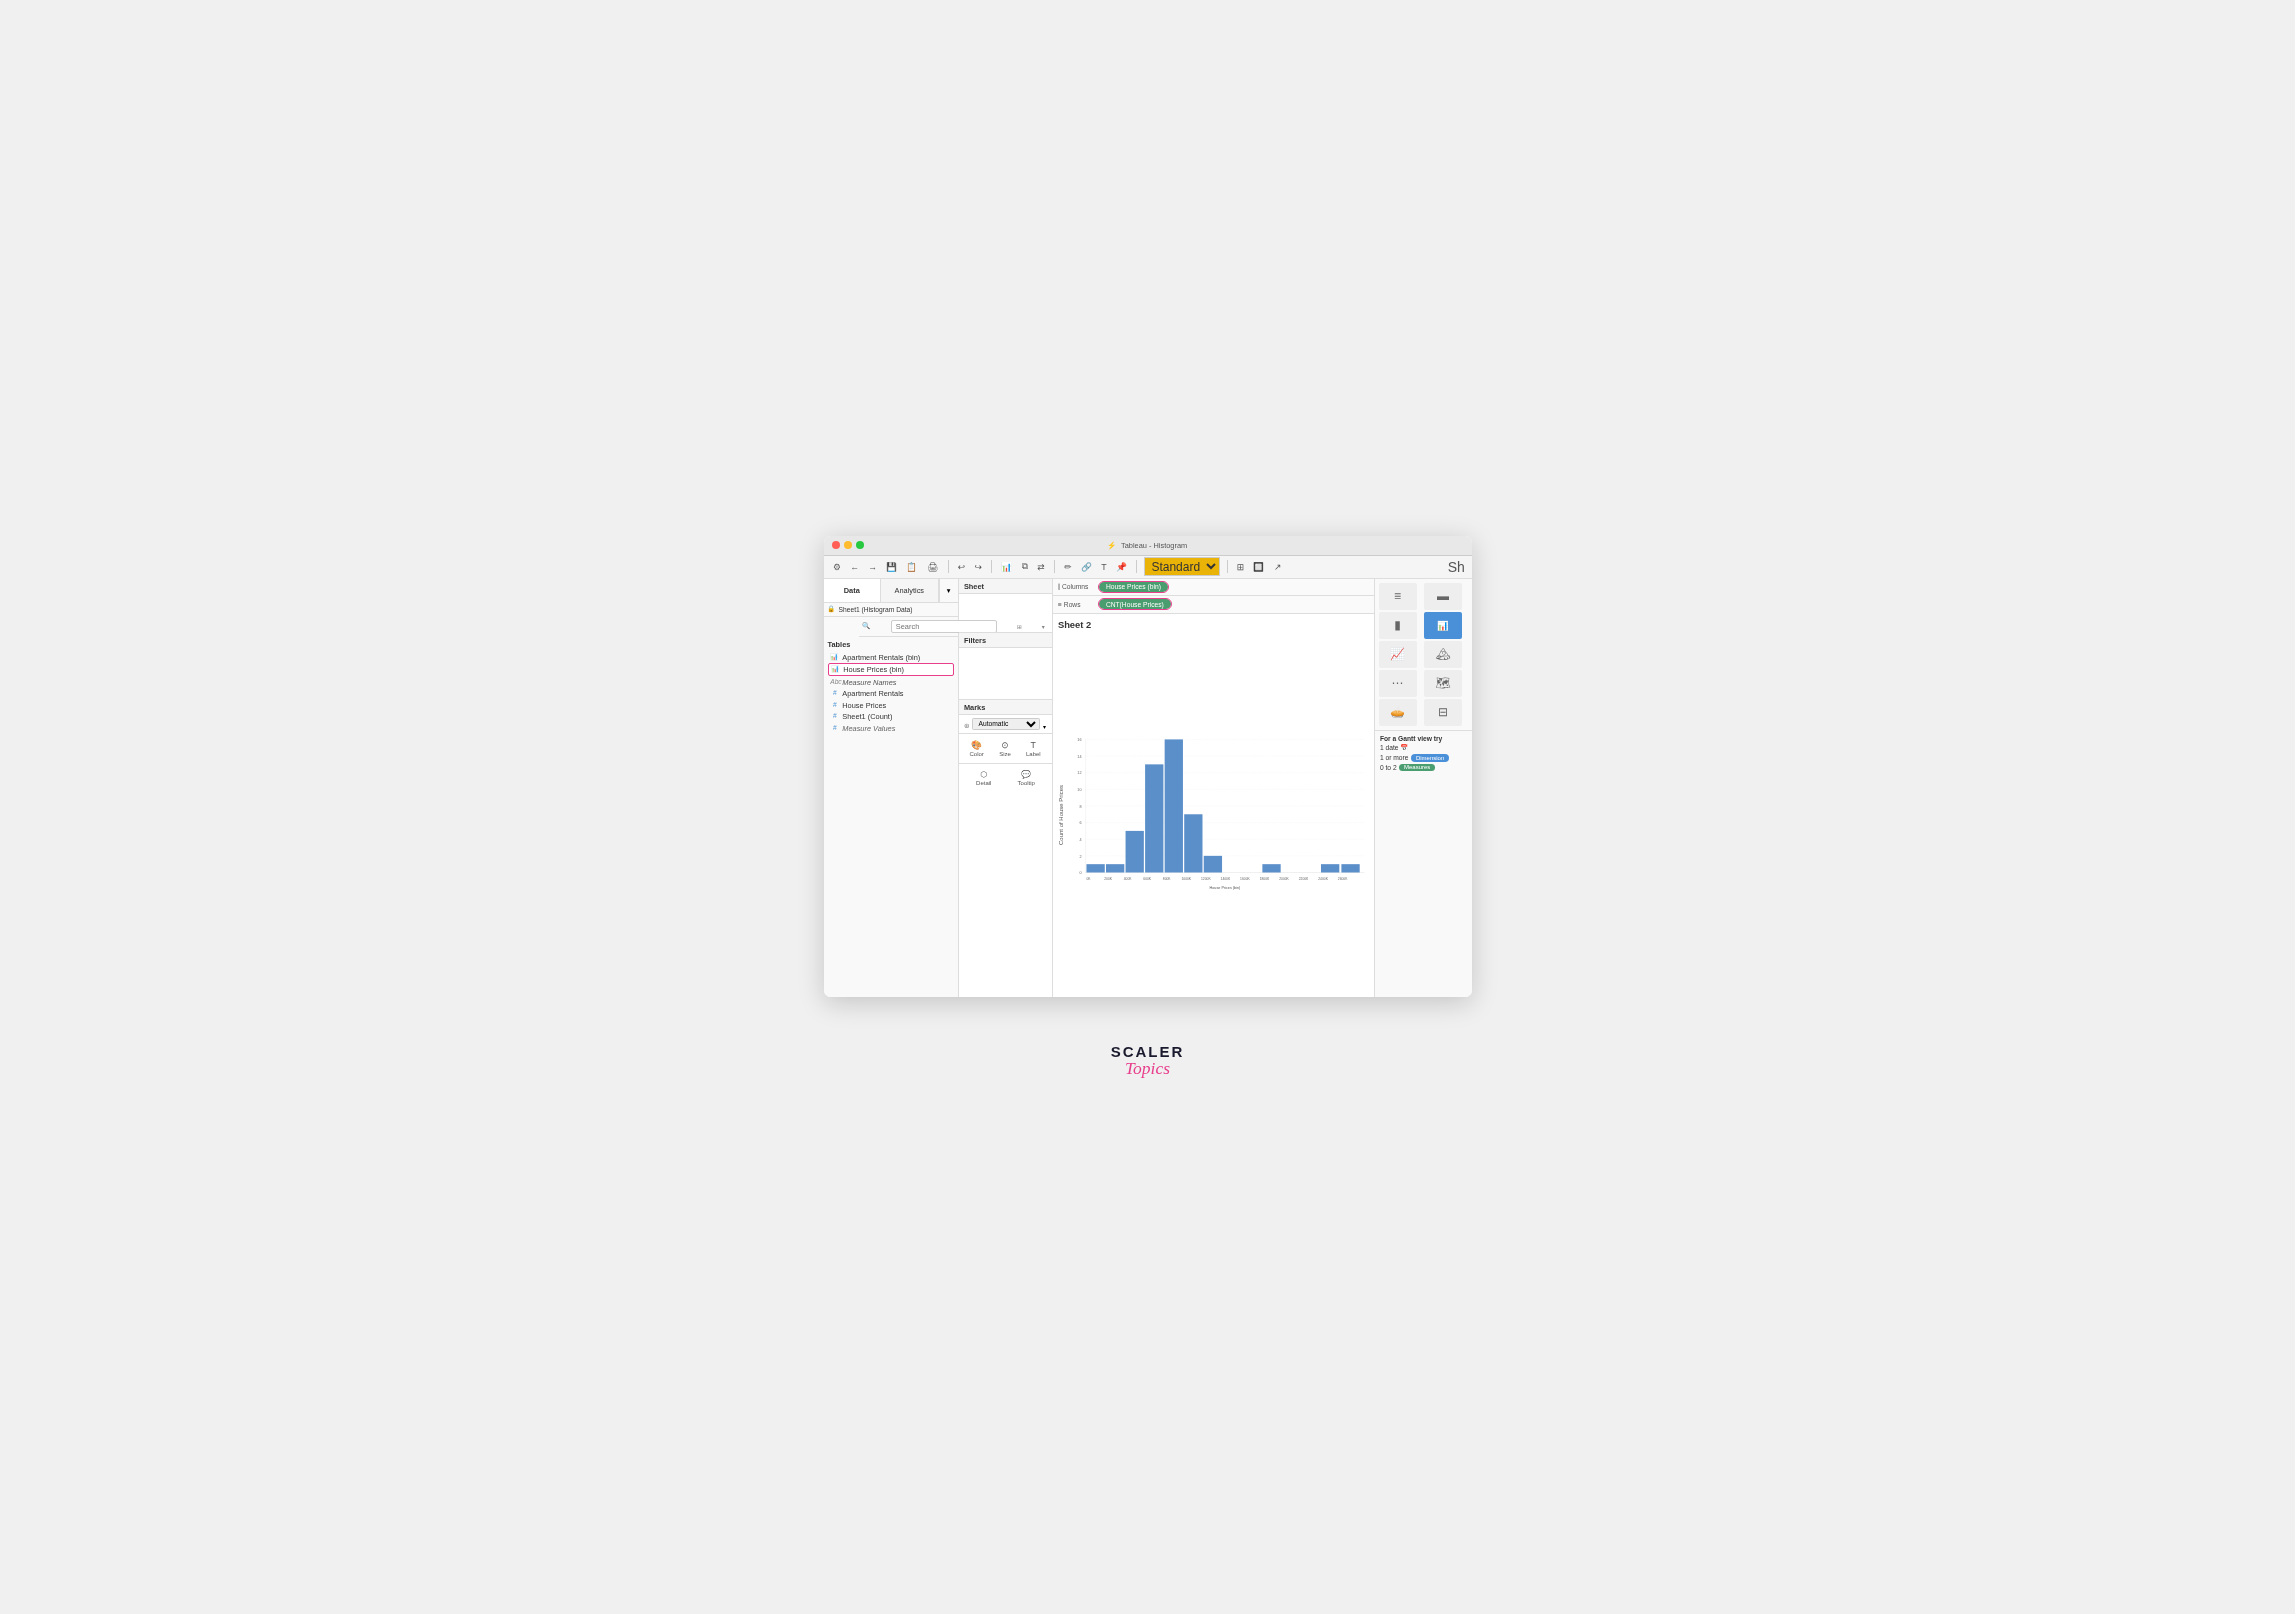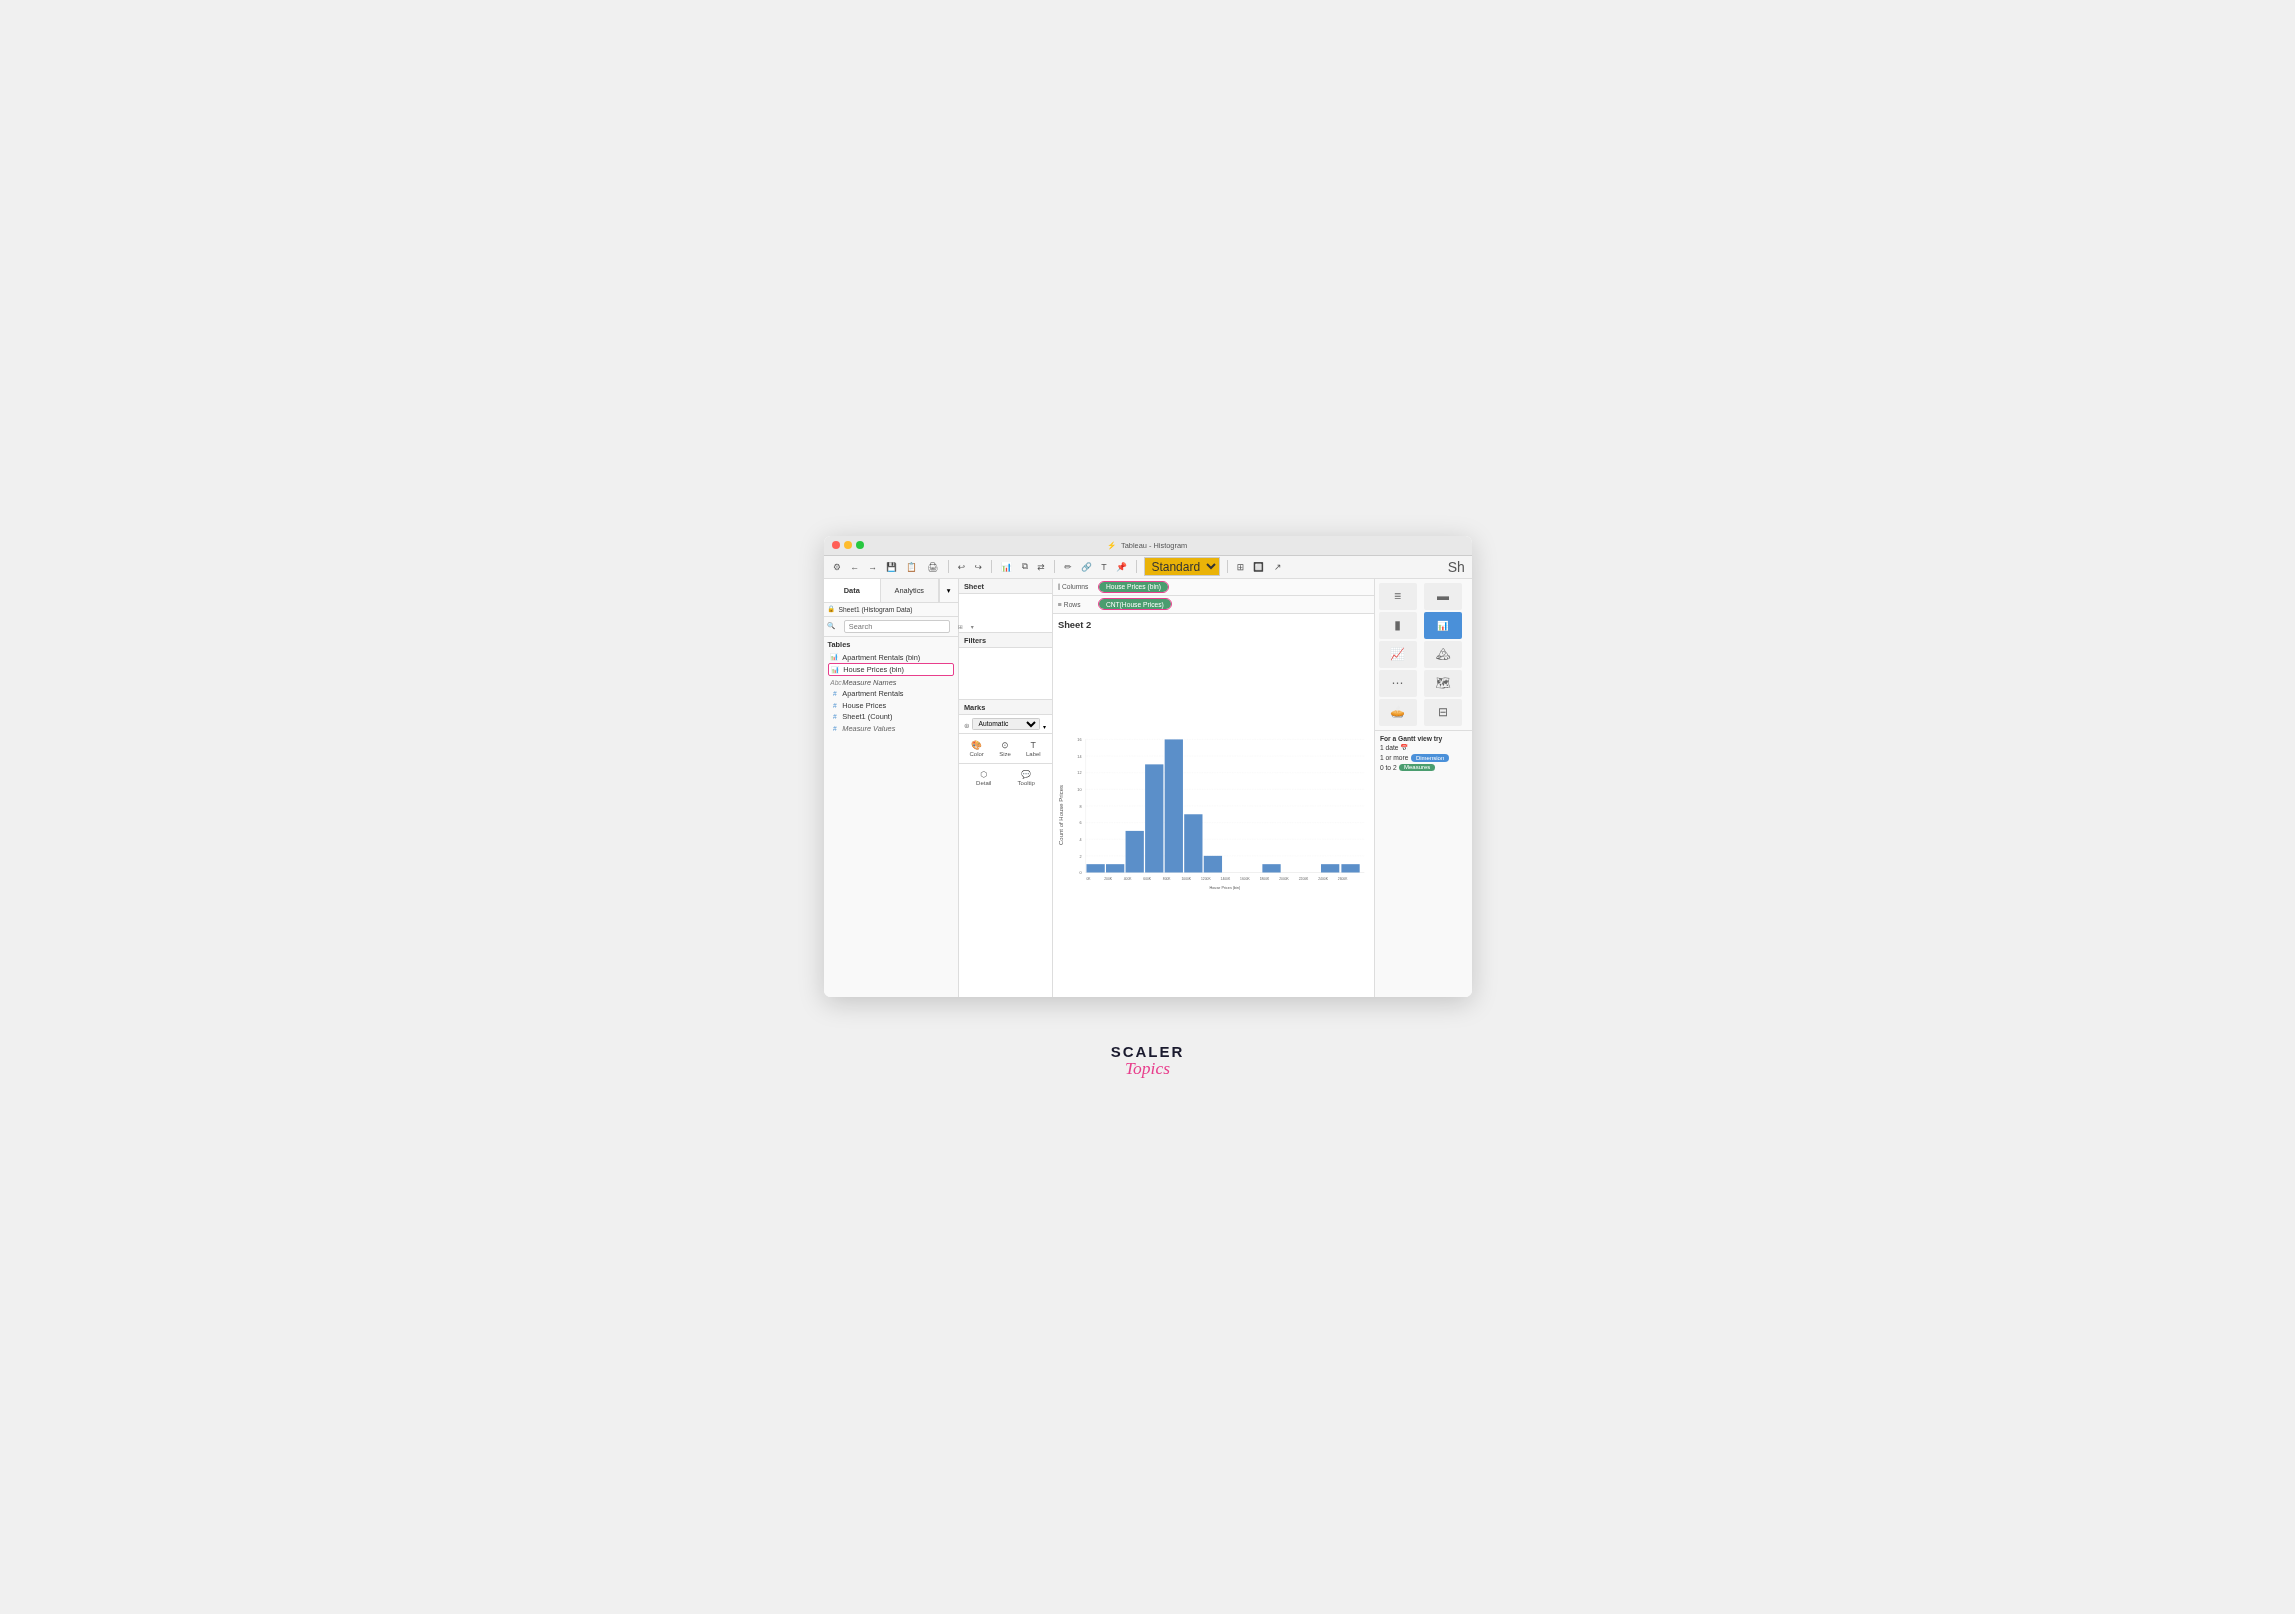--- a/index.html
+++ b/index.html
@@ -126,21 +126,22 @@
     .panel-tab.active {
       background: #fff;
       font-weight: bold;
     }
 
     .search-bar {
       display: flex;
       align-items: center;
       padding: 2.7px 4px;
       border-bottom: 0.7px solid #ddd;
-      gap: 8px;
+      gap: 20px;
+      margin-left: 35px;
     }
     .search-input {
       flex: 1;
       border: 0.7px solid #ccc;
       border-radius: 2px;
       padding: 1.3px 4px;
       font-size: 7.4px;
       outline: none;
     }
     .search-icon { font-size: 6.7px; color: #888; }
@@ -151,21 +152,21 @@
       flex: 1;
     }
     .tables-label {
       font-size: 7.4px;
       font-weight: bold;
       color: #333;
       margin-bottom: 2.7px;
     }
     .table-item {
       display: flex;
-      align-items: center;
+      align-items: flex-start;
       padding: 1.3px 2.7px;
       font-size: 7.4px;
       color: #333;
       cursor: pointer;
       border-radius: 2px;
       gap: 2.7px;
     }
     .table-item.highlighted {
       background: #fff;
       border: 1.3px solid #e83e8c;

